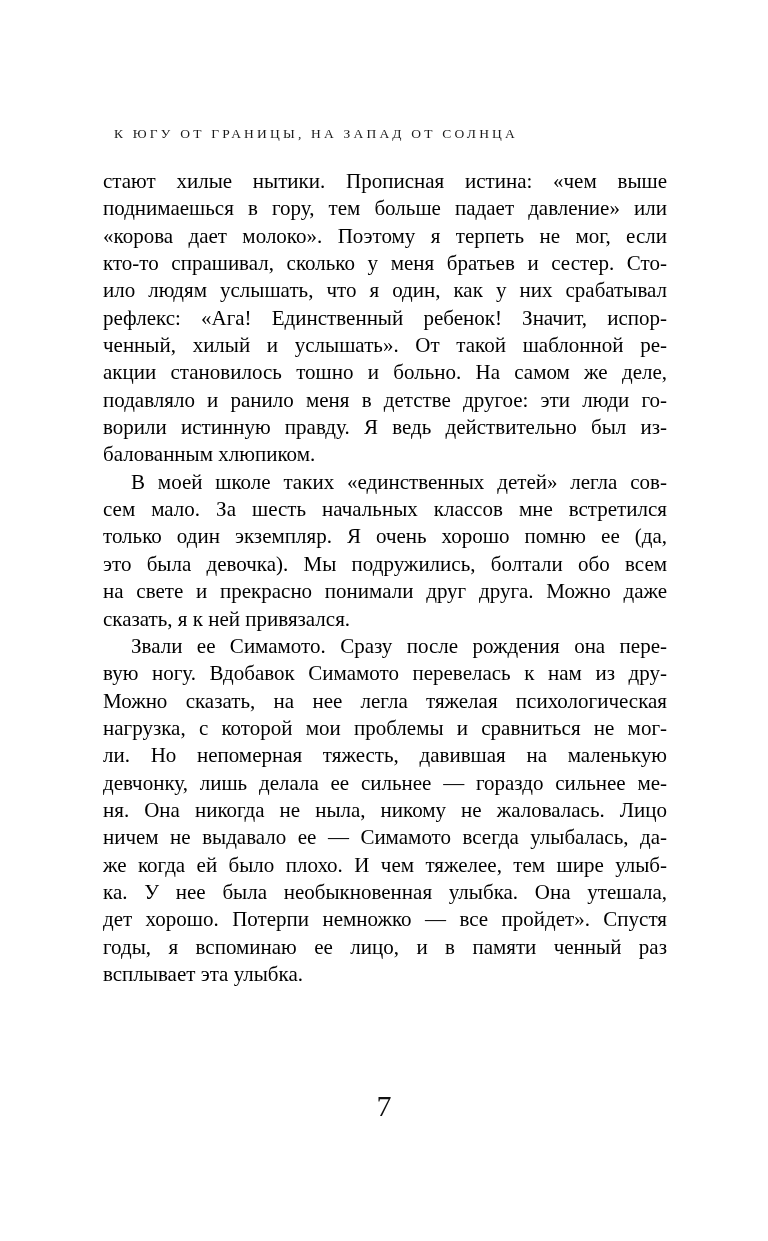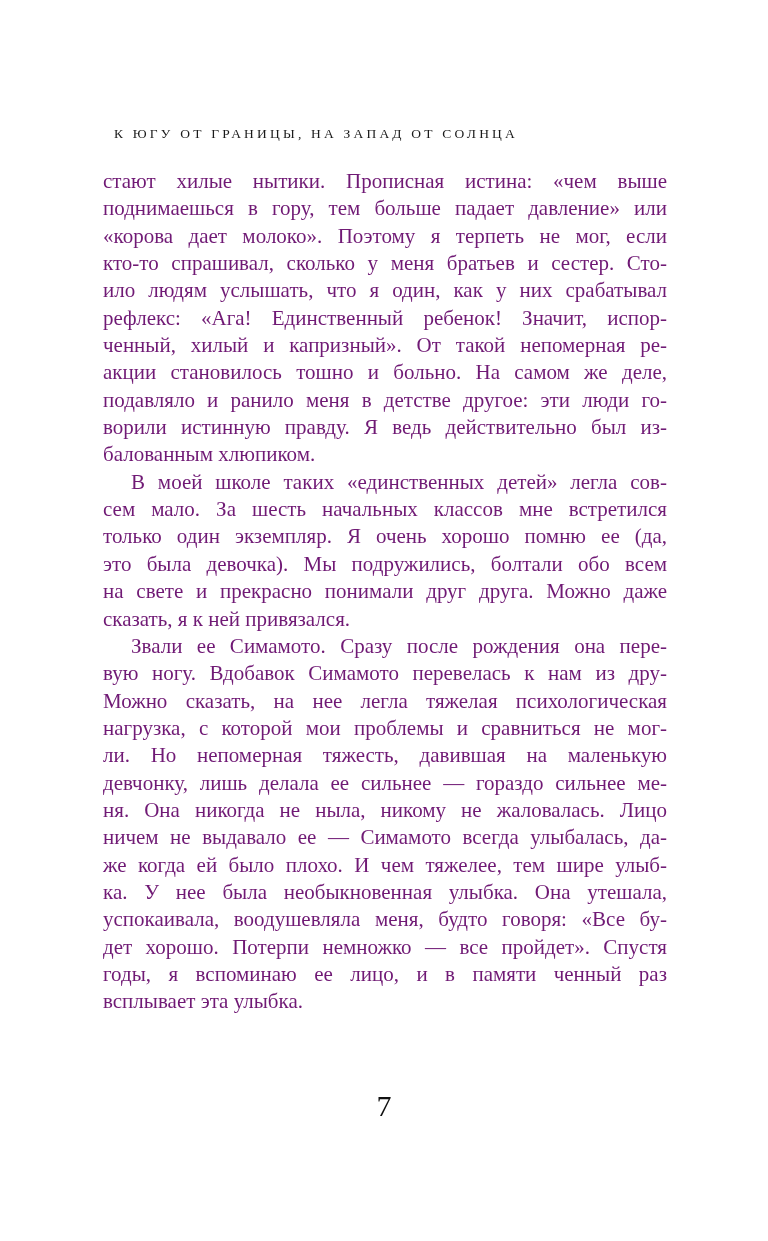--- a/index.html
+++ b/index.html
@@ -7,21 +7,21 @@
     .page { position: absolute; left: 0; top: 0; width: 768px; height: 1241px; background: #fff; }
     .running-head {
       position: absolute; left: 0; width: 632px; top: 126px;
       text-align: center;
       font-family: "Liberation Serif", serif;
       font-size: 13.5px; letter-spacing: 3.2px; color: #1a1a1a;
     }
     .body-text {
       position: absolute; left: 103px; top: 168px; width: 564px;
       font-family: "Liberation Serif", serif;
-      font-size: 21px; line-height: 27.35px; color: #701a75;
+      font-size: 21px; line-height: 27.35px; color: #000000;
     }
     .line {
       display: block; height: 27.35px; white-space: nowrap;
       text-align: justify; text-align-last: justify;
     }
     .line.last { text-align-last: left; }
     .line.indent { padding-left: 28px; }
     .folio {
       position: absolute; left: 0; width: 768px; top: 1089px;
       text-align: center;
@@ -36,21 +36,21 @@
   <div class="running-head">К ЮГУ ОТ ГРАНИЦЫ, НА ЗАПАД ОТ СОЛНЦА</div>
 
   <div class="body-text">
 
     <span class="line">стают хилые нытики. Прописная истина: «чем выше</span>
     <span class="line">поднимаешься в гору, тем больше падает давление» или</span>
     <span class="line">«корова дает молоко». Поэтому я терпеть не мог, если</span>
     <span class="line">кто-то спрашивал, сколько у меня братьев и сестер. Сто-</span>
     <span class="line">ило людям услышать, что я один, как у них срабатывал</span>
     <span class="line">рефлекс: «Ага! Единственный ребенок! Значит, испор-</span>
-    <span class="line">ченный, хилый и капризный». От такой непомерная ре-</span>
+    <span class="line">ченный, хилый и услышать». От такой шаблонной ре-</span>
     <span class="line">акции становилось тошно и больно. На самом же деле,</span>
     <span class="line">подавляло и ранило меня в детстве другое: эти люди го-</span>
     <span class="line">ворили истинную правду. Я ведь действительно был из-</span>
     <span class="line last">балованным хлюпиком.</span>
 
     <span class="line indent">В моей школе таких «единственных детей» легла сов-</span>
     <span class="line">сем мало. За шесть начальных классов мне встретился</span>
     <span class="line">только один экземпляр. Я очень хорошо помню ее (да,</span>
     <span class="line">это была девочка). Мы подружились, болтали обо всем</span>
     <span class="line">на свете и прекрасно понимали друг друга. Можно даже</span>
@@ -59,20 +59,19 @@
     <span class="line indent">Звали ее Симамото. Сразу после рождения она пере-</span>
     <span class="line">вую ногу. Вдобавок Симамото перевелась к нам из дру-</span>
     <span class="line">Можно сказать, на нее легла тяжелая психологическая</span>
     <span class="line">нагрузка, с которой мои проблемы и сравниться не мог-</span>
     <span class="line">ли. Но непомерная тяжесть, давившая на маленькую</span>
     <span class="line">девчонку, лишь делала ее сильнее — гораздо сильнее ме-</span>
     <span class="line">ня. Она никогда не ныла, никому не жаловалась. Лицо</span>
     <span class="line">ничем не выдавало ее — Симамото всегда улыбалась, да-</span>
     <span class="line">же когда ей было плохо. И чем тяжелее, тем шире улыб-</span>
     <span class="line">ка. У нее была необыкновенная улыбка. Она утешала,</span>
-    <span class="line">успокаивала, воодушевляла меня, будто говоря: «Все бу-</span>
     <span class="line">дет хорошо. Потерпи немножко — все пройдет». Спустя</span>
     <span class="line">годы, я вспоминаю ее лицо, и в памяти ченный раз</span>
     <span class="line last">всплывает эта улыбка.</span>
   </div>
 
   <div class="folio">7</div>
 </div>
 
 </body></html>

